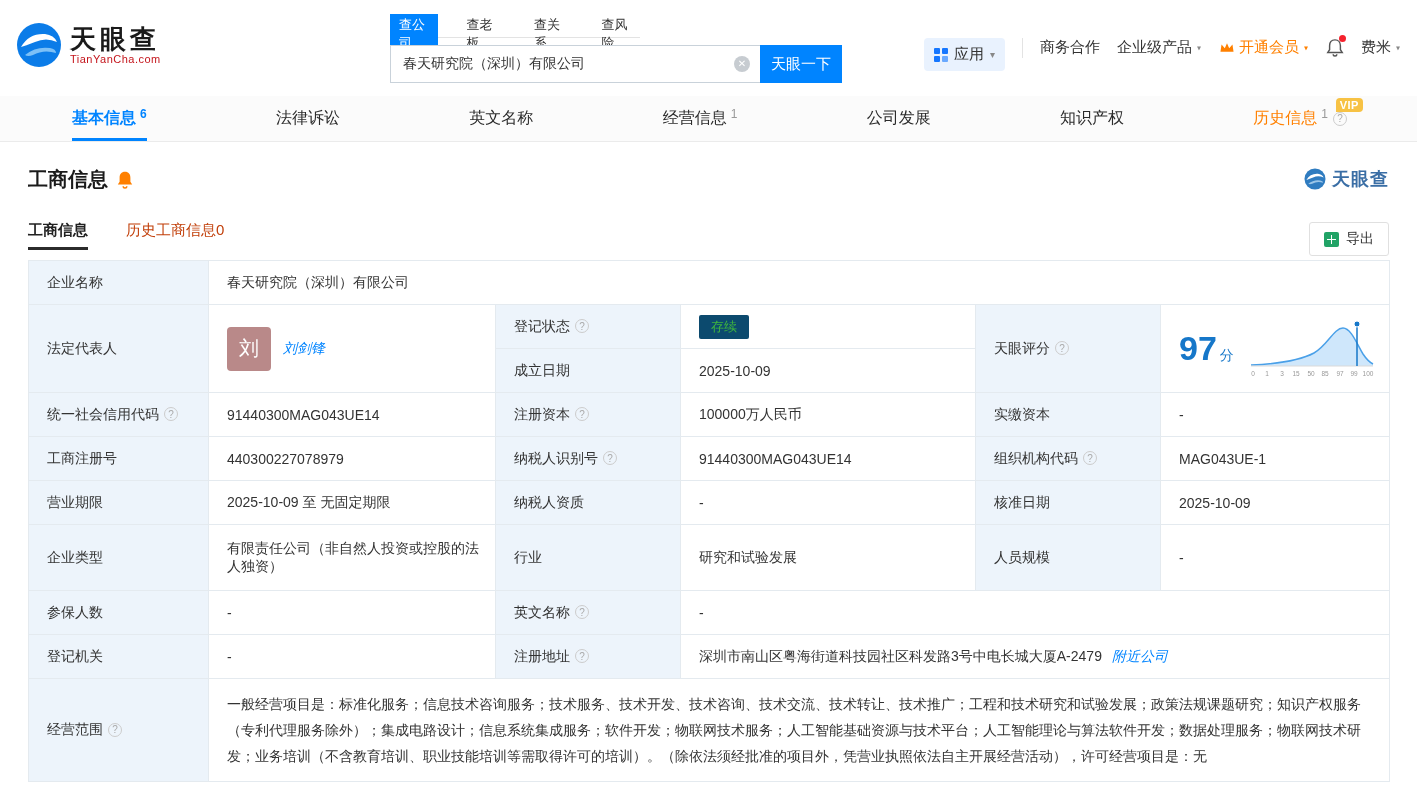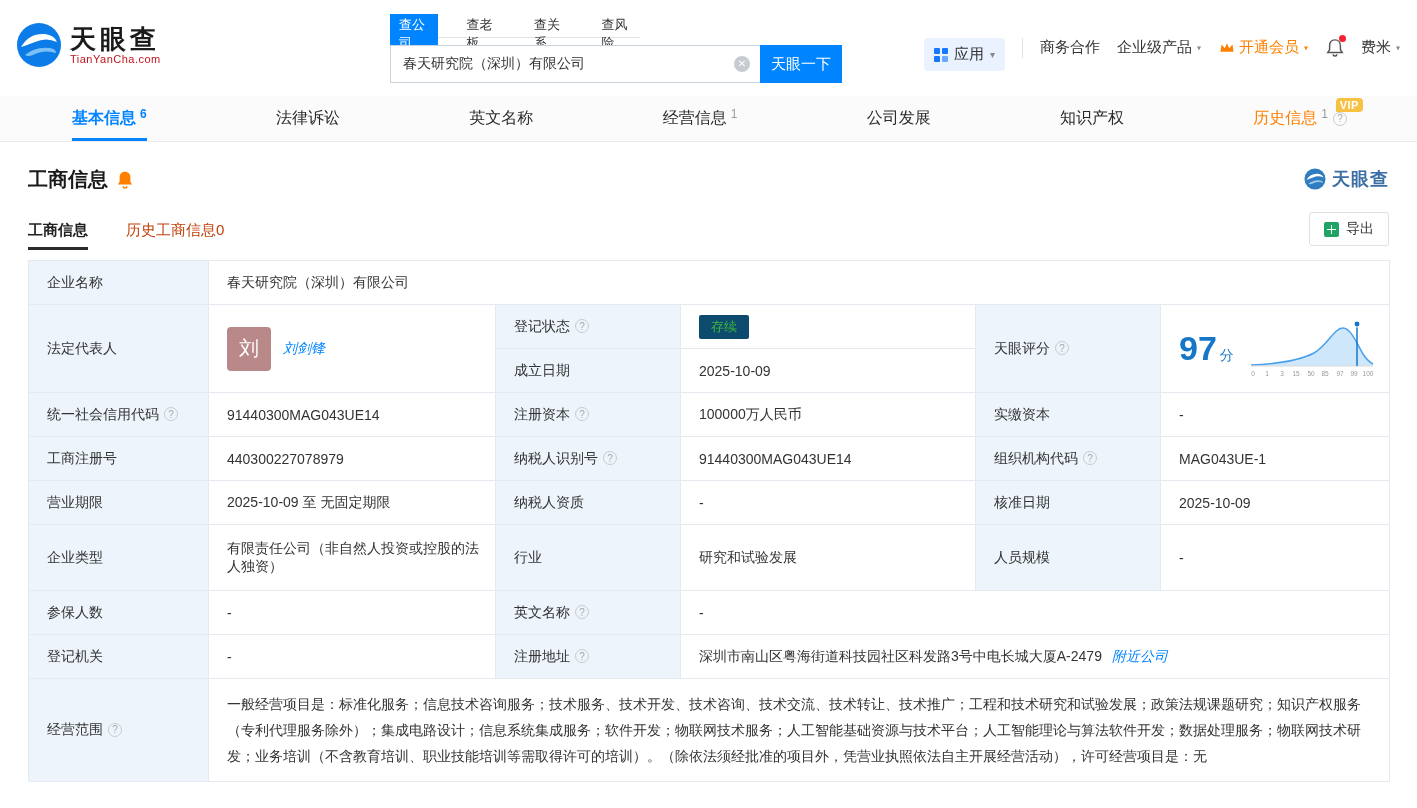--- a/index.html
+++ b/index.html
@@ -61,21 +61,21 @@
   .content { padding:0 28px; }
   .section-head { display:flex; justify-content:space-between; align-items:center; margin-top:20px; height:34px; }
   .section-title-wrap { display:flex; align-items:center; gap:8px; }
   .section-title { font-size:20px; font-weight:bold; color:#1a1a1a; }
   .brand-mini { display:flex; align-items:center; gap:6px; color:#3a6ea5; font-size:18px; font-weight:bold; letter-spacing:1px; }
 
   .subtab-row { display:flex; align-items:center; margin-top:14px; height:40px; position:relative; }
   .subtab { font-size:15px; color:#c2410c; margin-right:38px; cursor:pointer; position:relative; height:100%; display:flex; align-items:center; }
   .subtab.active { color:#222; font-weight:bold; }
   .subtab.active::after { content:""; position:absolute; left:0; right:0; bottom:0; height:3px; background:#2b2b2b; }
-  .export-btn { position:absolute; right:0; top:2px; display:flex; align-items:center; gap:7px; border:1px solid #e0e0e0;
+  .export-btn { position:absolute; right:0; top:12px; display:flex; align-items:center; gap:7px; border:1px solid #e0e0e0;
     border-radius:3px; background:#fff; height:34px; padding:0 14px; font-size:14px; color:#333; cursor:pointer; font-family:inherit; }
   .xls-icon { width:15px; height:15px; background:#21a366; border-radius:2px; position:relative; }
   .xls-icon::before { content:""; position:absolute; left:3px; top:3px; right:3px; bottom:3px;
     background:
       linear-gradient(#fff,#fff) center/9px 1px no-repeat,
       linear-gradient(#fff,#fff) center/1px 9px no-repeat; }
 
   
   .info-table { width:1361px; border-collapse:collapse; table-layout:fixed; font-size:14px; margin-top:10px; }
   .info-table td { border:1px solid #e4eaef; padding:6px 14px 6px 18px; color:#333; vertical-align:middle; word-break:break-all; }

